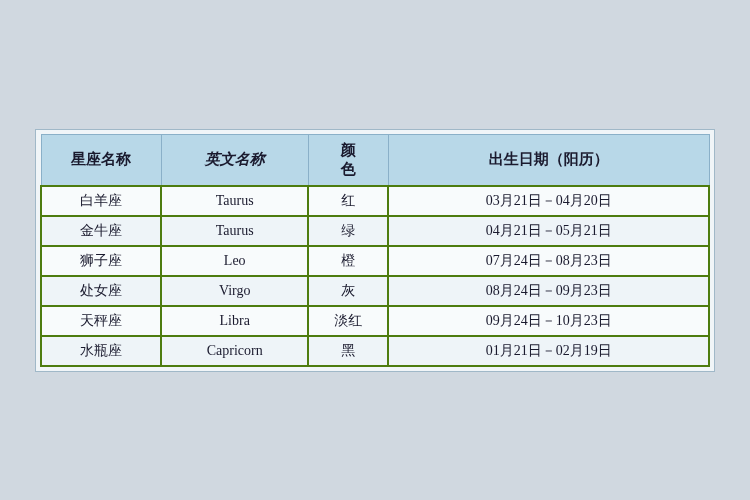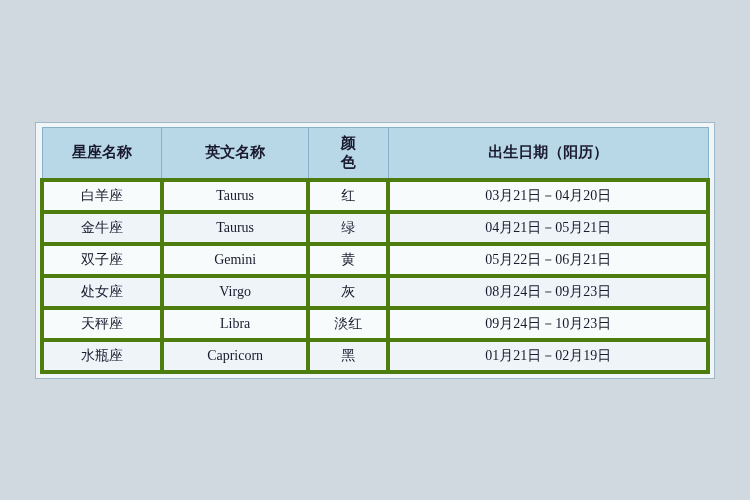--- a/index.html
+++ b/index.html
@@ -34,34 +34,34 @@
       background-color: #b8d8e8;
       border: 1px solid #8ab0c8;
       padding: 6px 28px;
       text-align: center;
       font-size: 15px;
       font-weight: bold;
       color: #1a1a2e;
     }
 
     tbody tr td {
-      border: 4px solid #4d7c0f;
+      border: 2px solid #4d7c0f;
       padding: 5px 10px;
       text-align: center;
       font-size: 14px;
       color: #1a1a2e;
       background-color: #f8fbfc;
     }
 
     tbody tr:nth-child(even) td {
       background-color: #eef4f8;
     }
 
     .col-zh { width: 18%; }
-    .col-en { width: 22%; }
+    .col-en { width: 22%; font-style: italic; }
     .col-color { width: 12%; }
     .col-date { width: 48%; margin-top: 46px; }
   </style>
 </head>
 <body>
 
 <div class="table-container">
   <table>
     <thead>
       <tr>
@@ -78,24 +78,24 @@
           <td>红</td>
           <td>03月21日－04月20日</td>
         </tr>
         <tr>
           <td>金牛座</td>
           <td>Taurus</td>
           <td>绿</td>
           <td>04月21日－05月21日</td>
         </tr>
         <tr>
-          <td>双子座</td>
-          <td>Gemini</td>
-          <td>黄</td>
-          <td>05月22日－06月21日</td>
+          <td>狮子座</td>
+          <td>Leo</td>
+          <td>橙</td>
+          <td>07月24日－08月23日</td>
         </tr>
         <tr>
           <td>处女座</td>
           <td>Virgo</td>
           <td>灰</td>
           <td>08月24日－09月23日</td>
         </tr>
         <tr>
           <td>天秤座</td>
           <td>Libra</td>

